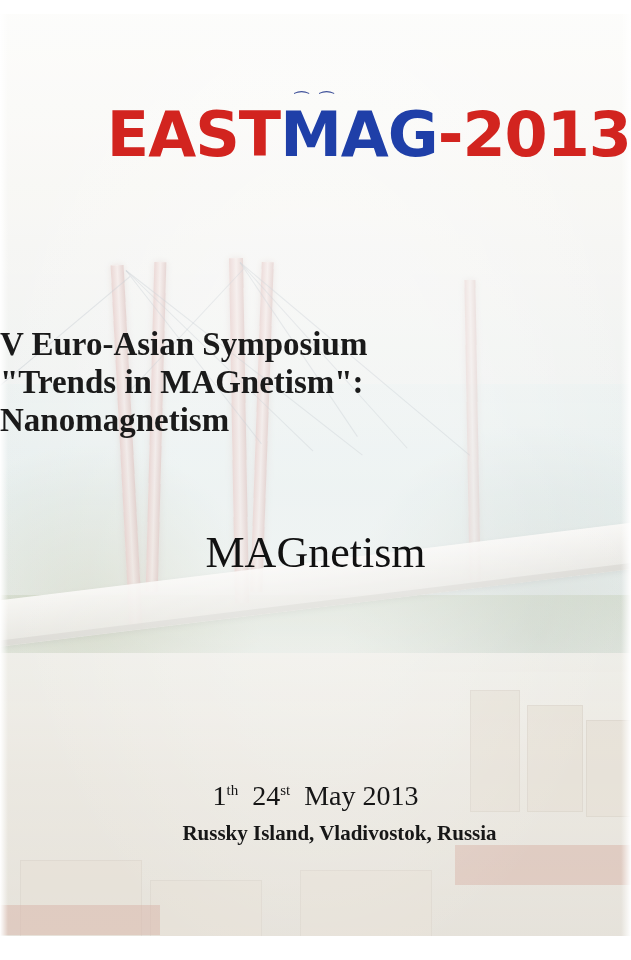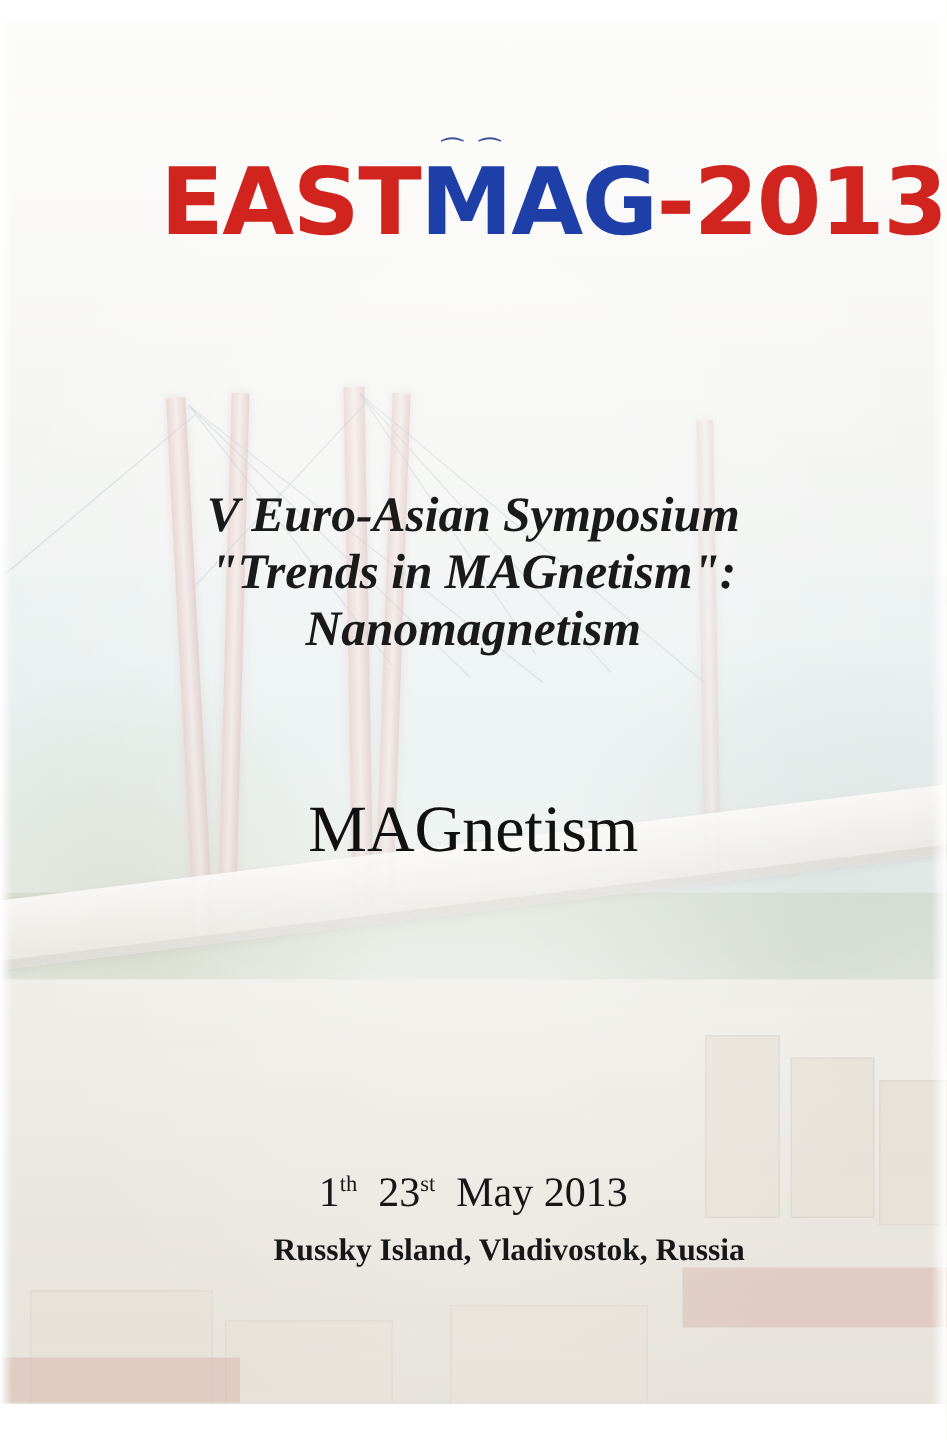--- a/index.html
+++ b/index.html
@@ -158,23 +158,21 @@
     letter-spacing: 3px;
     font-family: "DejaVu Sans", sans-serif;
     opacity: .9;
   }
 
   .title-block {
     position: absolute;
     top: 325px;
     left: 0;
     width: 100%;
-    text-align: center;
     color: #1a1a1a;
-    font-style: italic;
   }
   .title-line {
     font-size: 33px;
     line-height: 38px;
     font-weight: bold;
     font-family: "Liberation Serif", serif;
   }
 
   .abstracts {
     position: absolute;
@@ -290,21 +288,21 @@
     <div class="title-block">
       <div class="title-line">V Euro-Asian Symposium</div>
       <div class="title-line">"Trends in MAGnetism":</div>
       <div class="title-line">Nanomagnetism</div>
     </div>
 
     <div class="abstracts">MAGnetism</div>
 
     <div class="dates">
       <span>1</span><sup>th</sup>&nbsp;
-      <span>23</span><sup>st</sup>&nbsp;
+      <span>24</span><sup>st</sup>&nbsp;
       <span>May 2013</span>
     </div>
 
     <div class="place">Russky Island, Vladivostok, Russia</div>
   </div>
 
   <div class="page-edge-top"></div>
   <div class="page-edge-bottom"></div>
   <div class="page-edge-left"></div>
   <div class="page-edge-right"></div>

